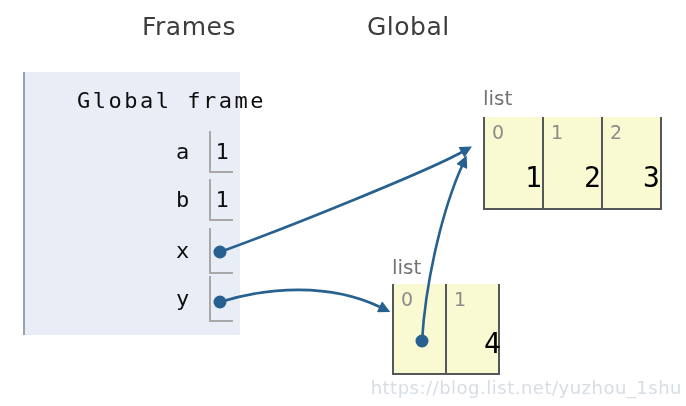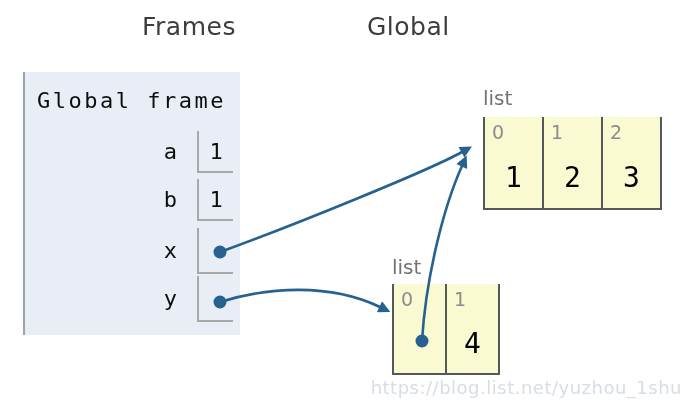--- a/index.html
+++ b/index.html
@@ -1,20 +1,20 @@
 <!DOCTYPE html>
 <html><head>
 <meta charset="utf-8">
 <style>
   html,body{margin:0;padding:0;background:#ffffff;}
   .canvas{
     position:relative;width:686px;height:406px;background:#ffffff;overflow:hidden;
     font-family:"DejaVu Sans", sans-serif;
   }
-  .mono{font-family:"DejaVu Sans Mono", monospace;}
+  .mono{font-family:"DejaVu Sans Mono", monospace;margin-left:40px;}
 
   .col-header{
     position:absolute;top:12px;font-size:25px;color:#3d3d3d;letter-spacing:0.5px;
   }
   .col-header.frames{left:142px;}
   .col-header.objects{left:367px;}
 
   
   .frame-box{
     position:absolute;left:23px;top:72px;width:215px;height:263px;

